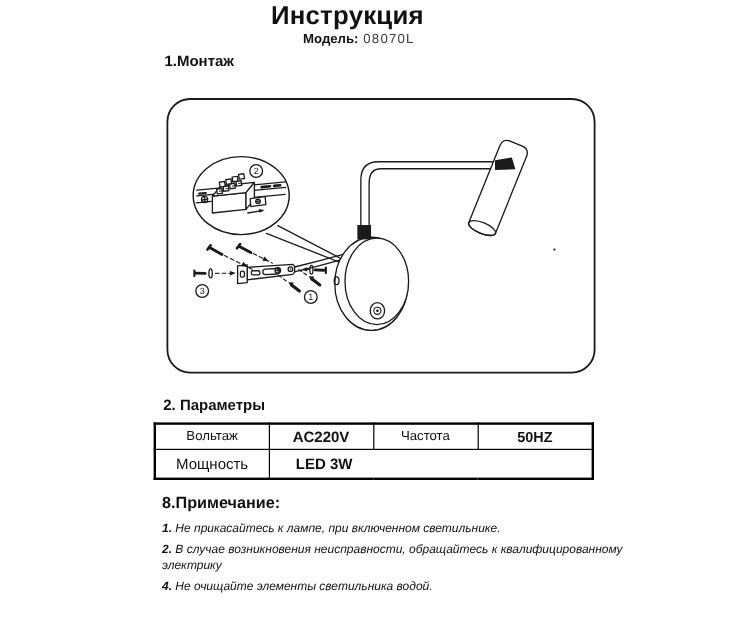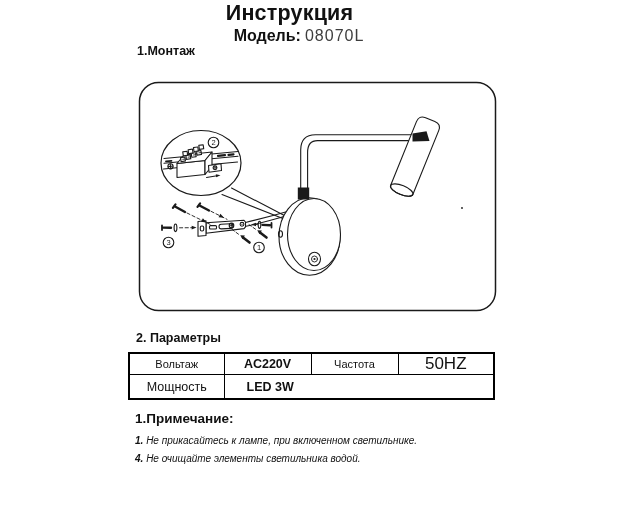--- a/index.html
+++ b/index.html
@@ -8,40 +8,40 @@
     background:#ffffff;color:#111;
     font-family:"Liberation Sans","DejaVu Sans",sans-serif;
     -webkit-text-size-adjust:none;
   }
   .abs{position:absolute;}
   .doc-title{
     left:0;top:1px;width:579px;text-align:center;
     font-size:21.5px;font-weight:700;letter-spacing:0.2px;
   }
   .model-line{
-    left:0;top:27px;width:598px;text-align:center;font-size:16px;
+    left:0;top:27px;width:598px;text-align:center;font-size:11px;
   }
   .model-label{font-weight:700;color:#111;}
   .model-value{font-weight:400;color:#3d3d3d;letter-spacing:1px;margin-left:4px;}
   .h-montage{left:137px;top:44px;font-size:12.5px;font-weight:700;}
   .h-params{left:136px;top:331px;font-size:12.5px;font-weight:700;}
   .h-notes{left:135px;top:411px;font-size:13.5px;font-weight:700;}
   #diagram-svg{left:130px;top:75px;}
   .params-table{
     left:128px;top:352px;width:365px;
     border-collapse:collapse;table-layout:fixed;
   }
   .params-table td{
     border:1.6px solid #000;text-align:center;vertical-align:middle;
     padding:0;overflow:hidden;white-space:nowrap;
   }
   .params-table{border:2px solid #000;}
   td.c-label{font-size:11px;font-weight:400;}
   td.c-value{font-size:12.5px;font-weight:700;}
-  td.c-value-sm{font-size:17px;font-weight:400;}
+  td.c-value-sm{font-size:12px;font-weight:700;}
   td.c-label-lg{font-size:12.5px;font-weight:400;}
   td.c-power{font-size:12.5px;font-weight:700;text-align:left;padding-left:22px;}
   .row-1 td{height:20px;}
   .row-2 td{height:23px;}
   .notes-block{left:135px;top:434px;width:400px;font-size:10px;line-height:13px;}
   .note{margin:0 0 5px 0;font-style:italic;}
   .note-num{font-weight:700;}
   .note-text{font-weight:400;}
   svg text.step-num{
     font-family:"Liberation Sans","DejaVu Sans",sans-serif;
@@ -220,23 +220,27 @@
       <td class="c-label">Частота</td>
       <td class="c-value-sm">50HZ</td>
     </tr>
     <tr class="row-2">
       <td class="c-label-lg">Мощность</td>
       <td class="c-power" colspan="3">LED 3W</td>
     </tr>
   </tbody>
 </table>
 
-<div class="abs h-notes">1.Примечание:</div>
+<div class="abs h-notes">8.Примечание:</div>
 <div class="abs notes-block">
   <p class="note">
     <span class="note-num">1.</span>
     <span class="note-text">Не прикасайтесь к лампе, при включенном светильнике.</span>
   </p>
   <p class="note">
+    <span class="note-num">2.</span>
+    <span class="note-text">В случае возникновения неисправности, обращайтесь к квалифицированному электрику</span>
+  </p>
+  <p class="note">
     <span class="note-num">4.</span>
     <span class="note-text">Не очищайте элементы светильника водой.</span>
   </p>
 </div>
 
 </body></html>

